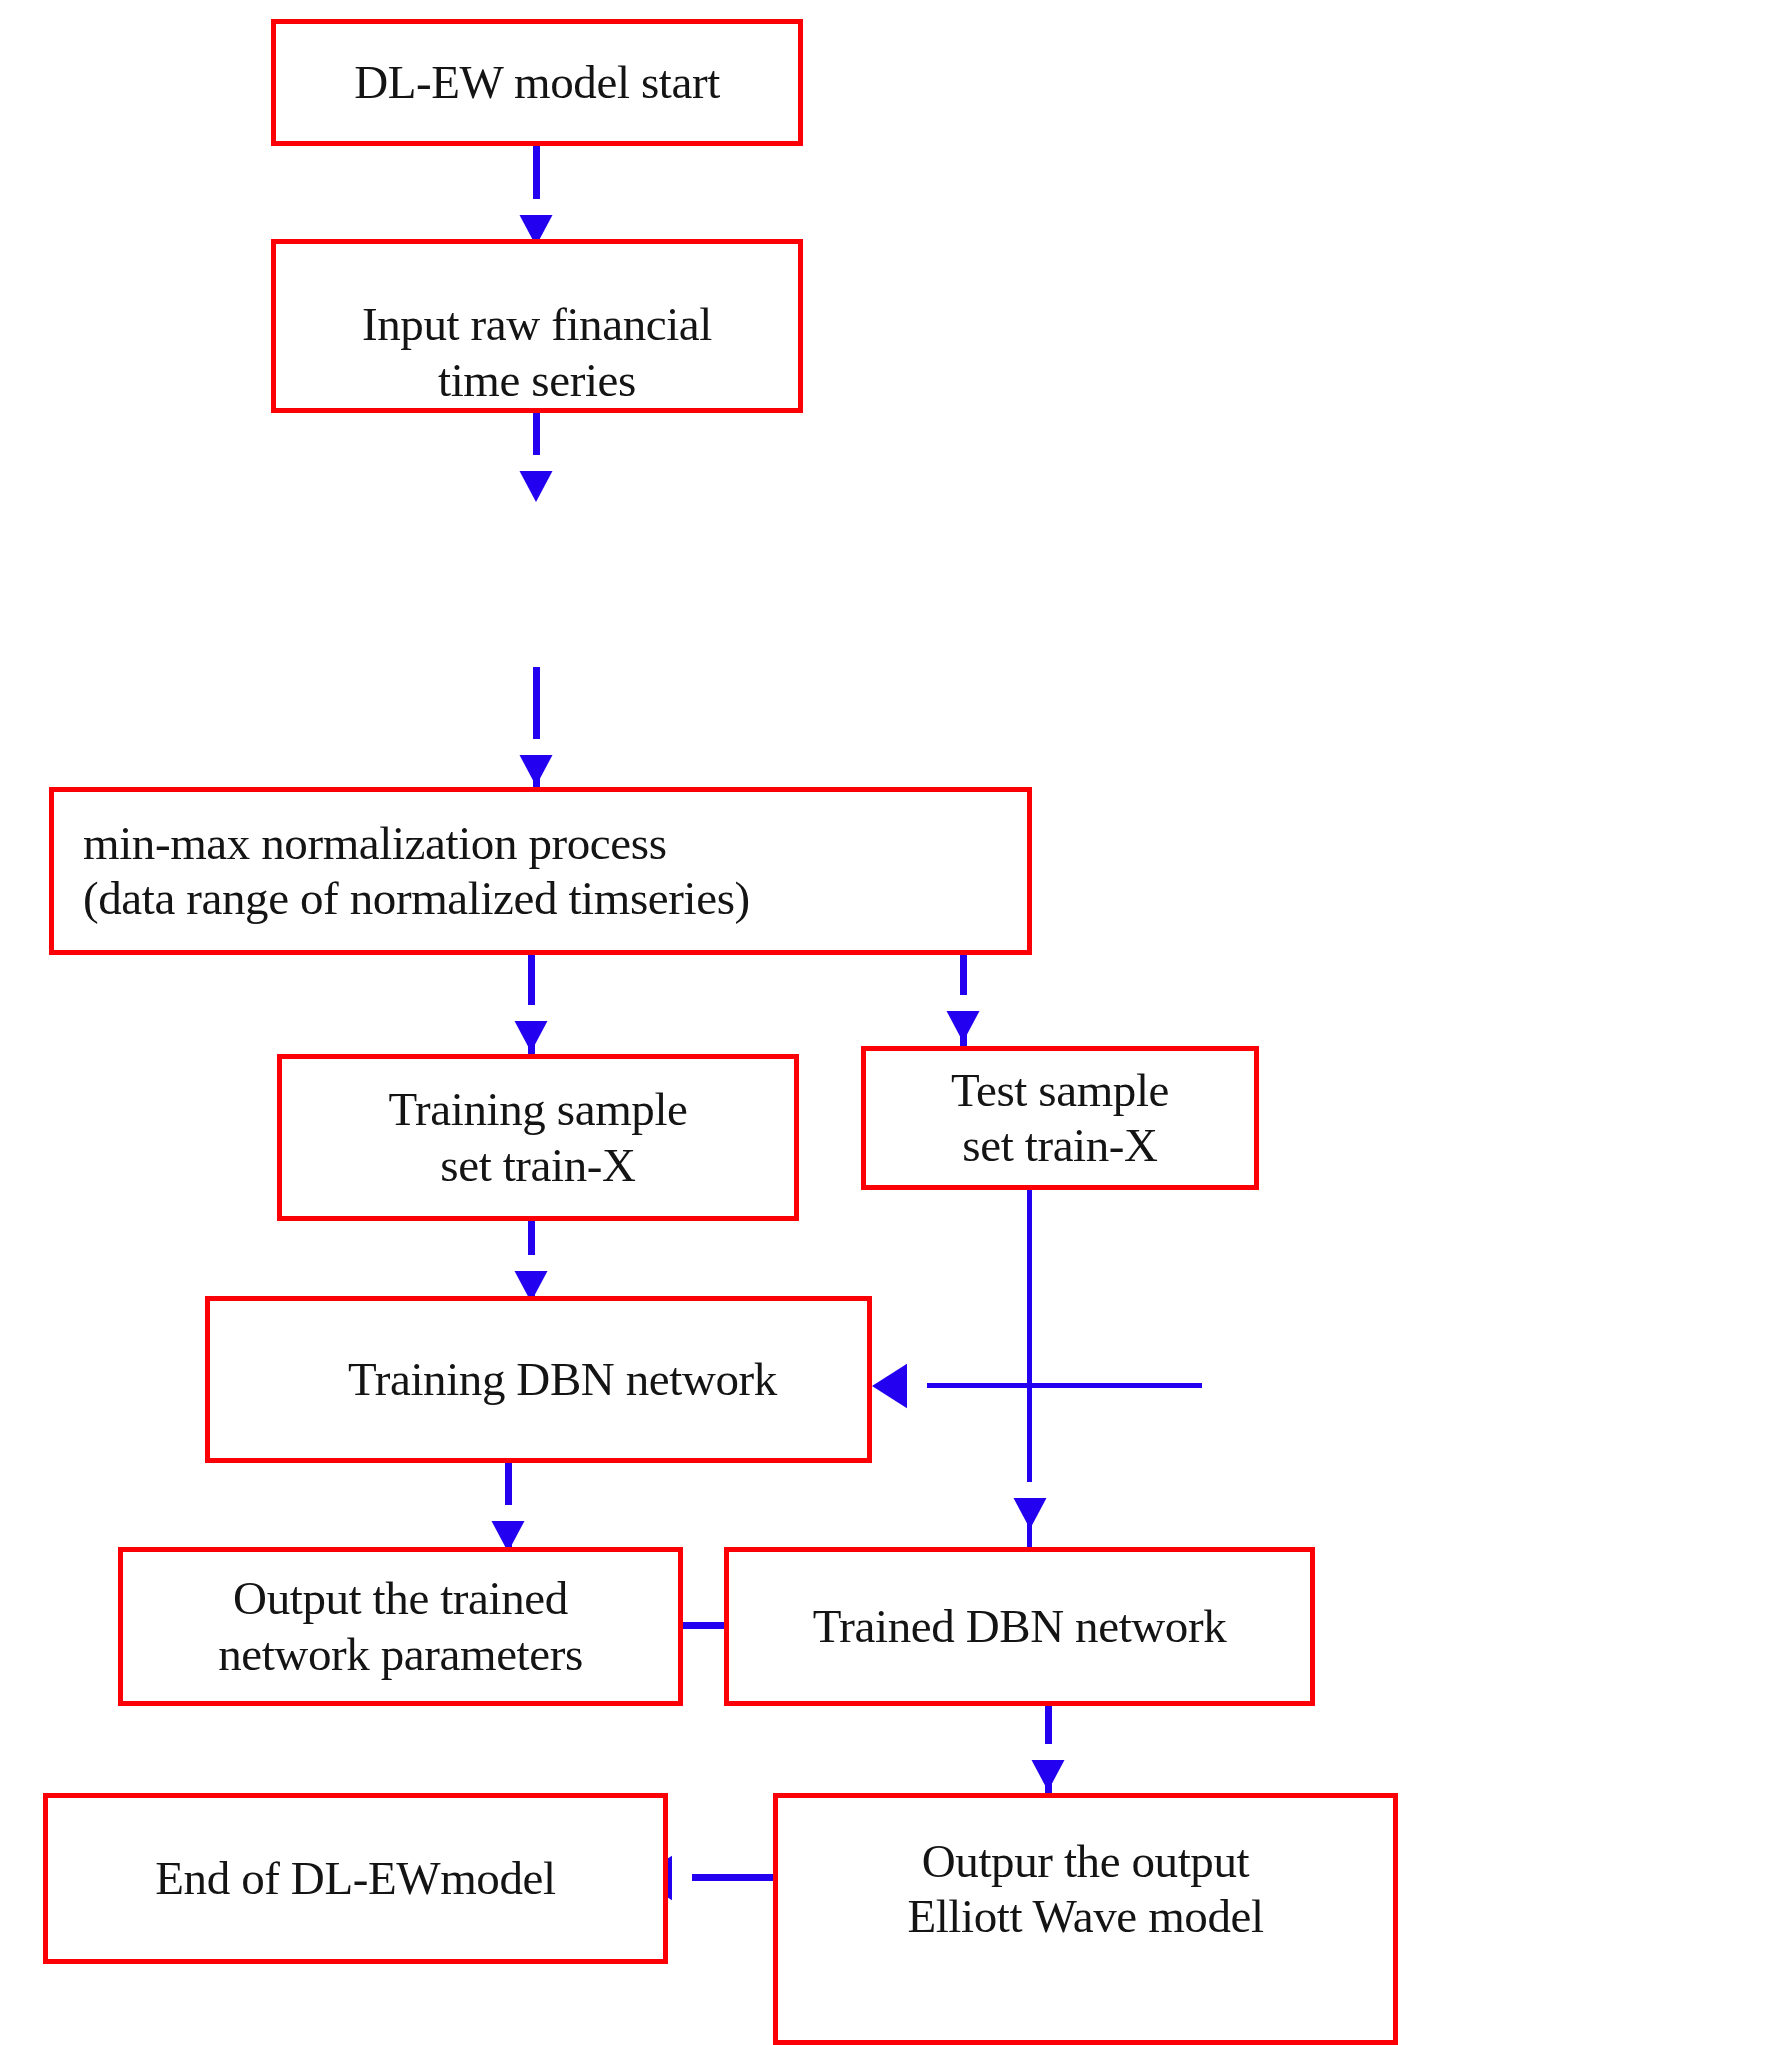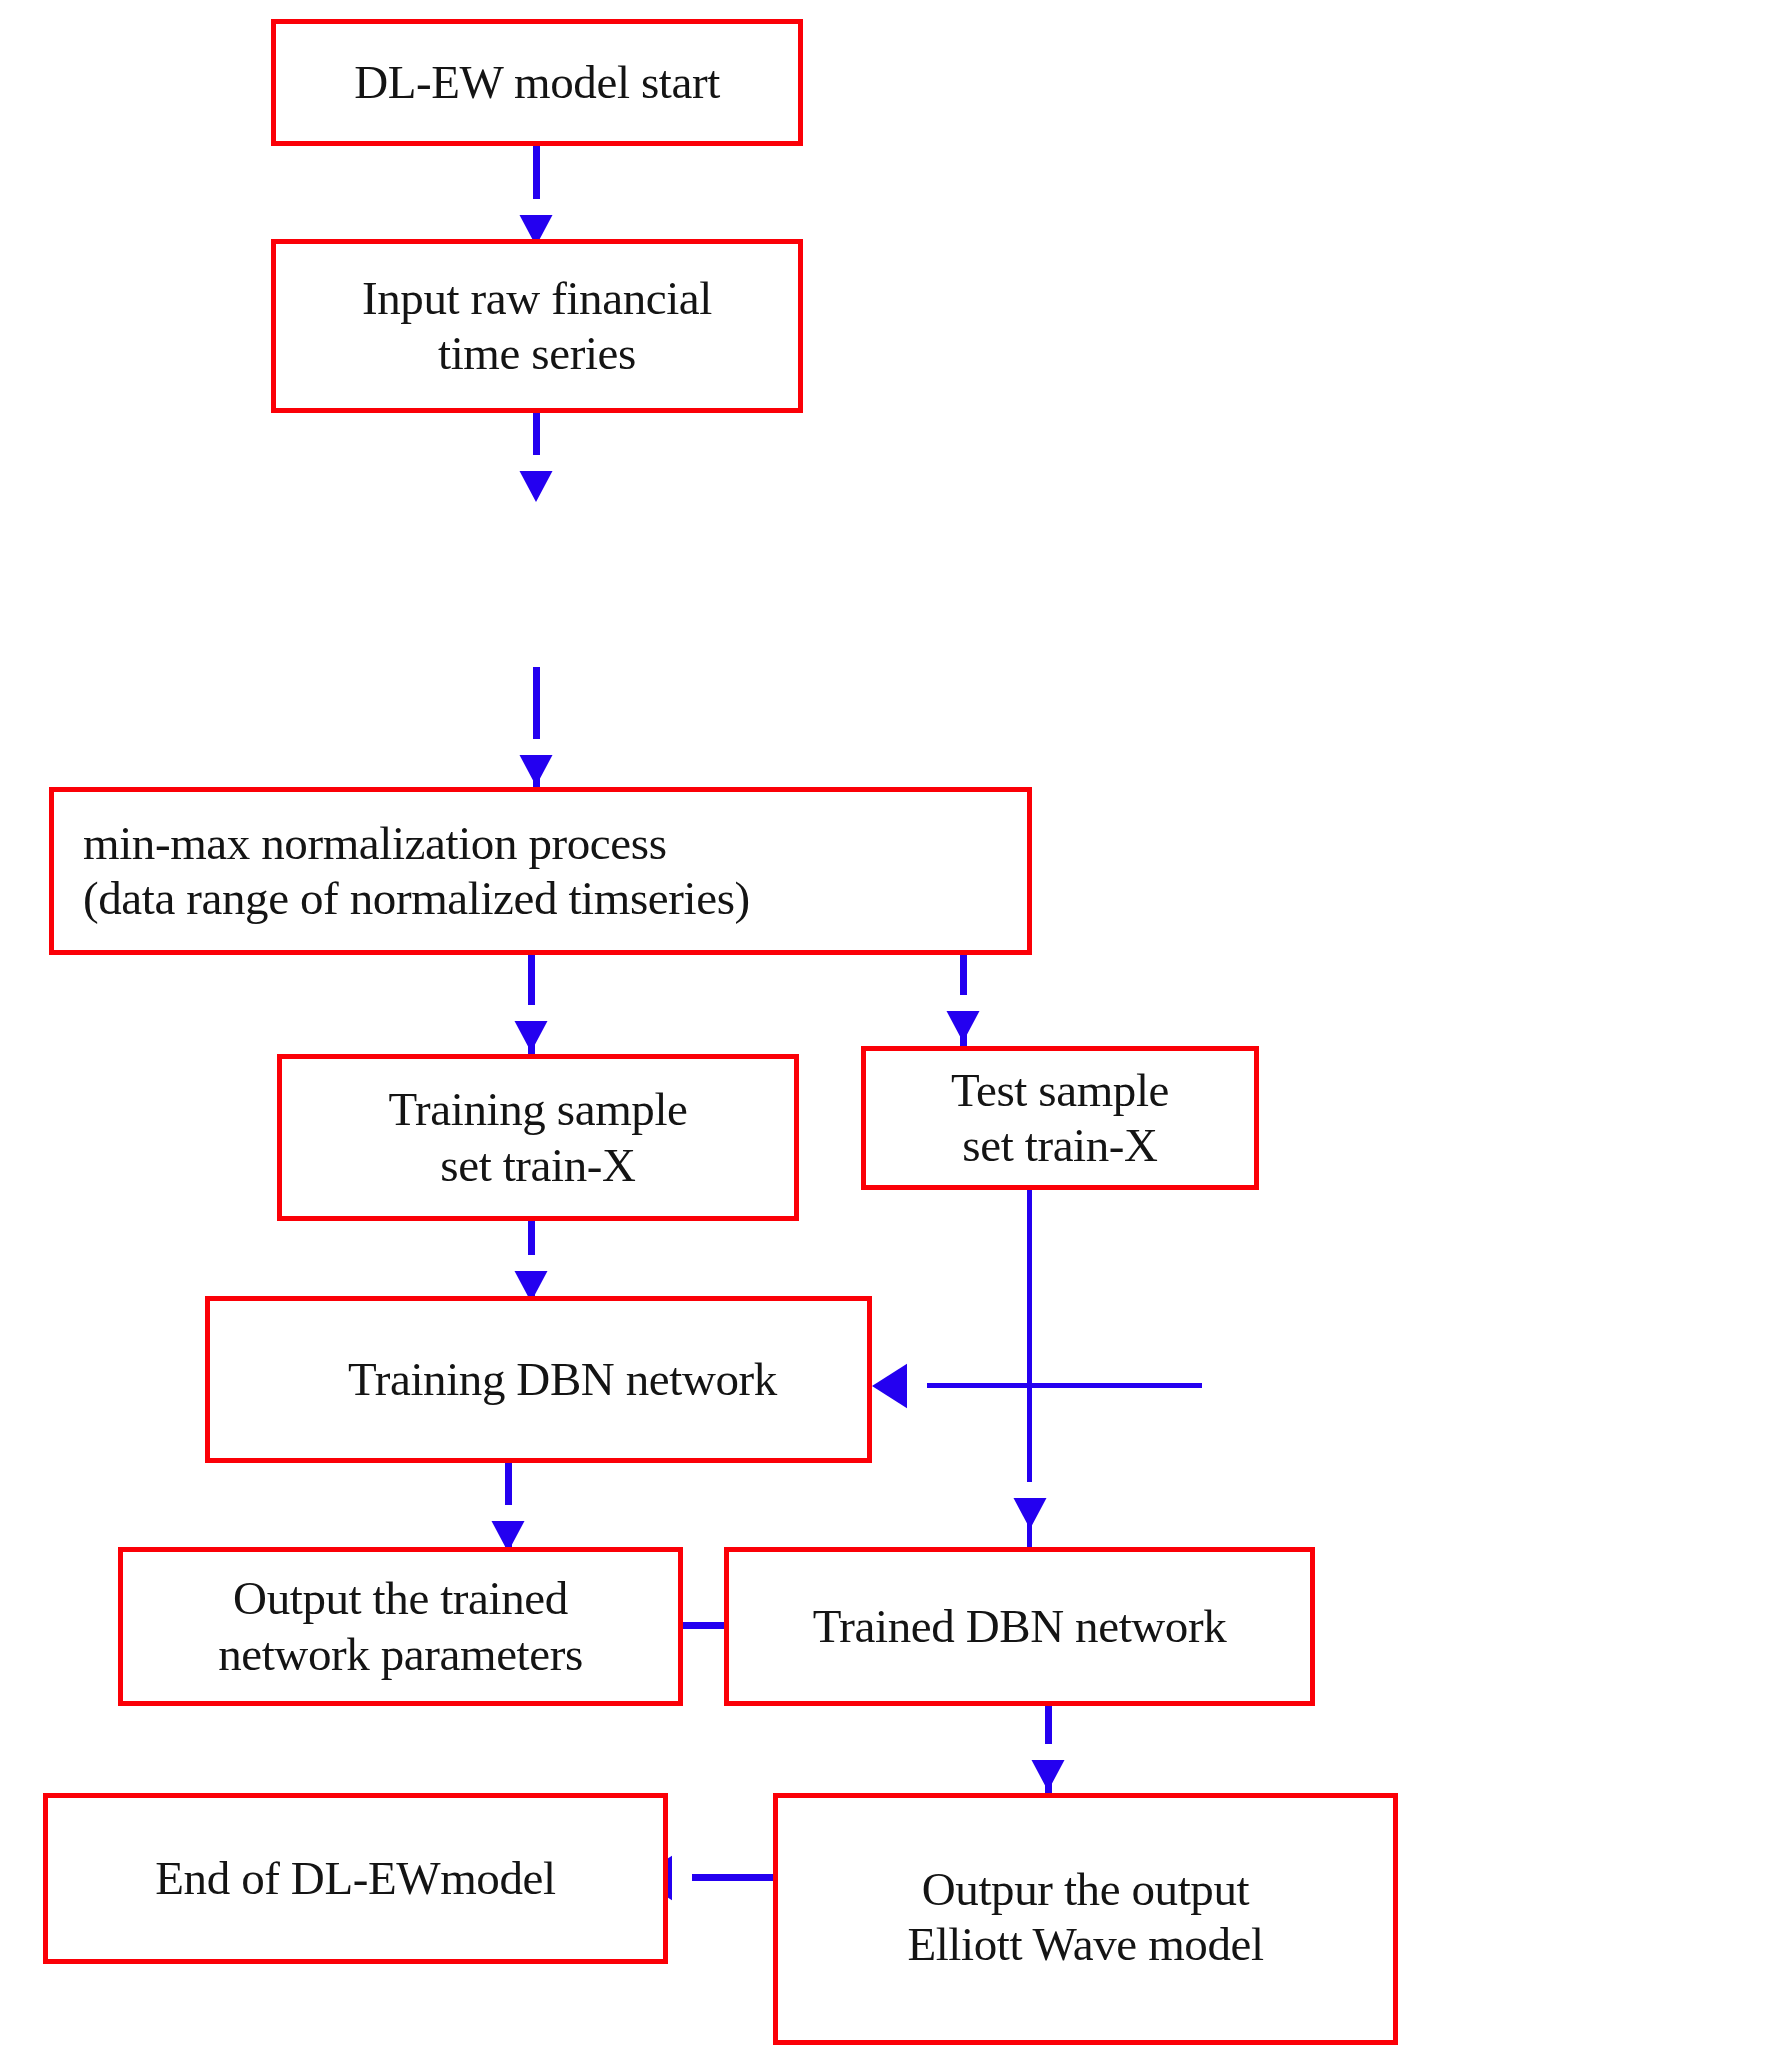--- a/index.html
+++ b/index.html
@@ -131,21 +131,21 @@
   <div class="barb barb-down" style="left:1023px; top:1744px;"></div>
 
   <div class="hline" style="left:686px; top:1874px; width:91px;"></div>
   <div class="arrow-left" style="left:637px; top:1843px;"></div>
   <div class="barb barb-left" style="left:672px; top:1843px;"></div>
 
   <div class="node" style="left:271px; top:19px; width:532px; height:127px;">
     <span class="lbl">DL-EW model start</span>
   </div>
 
-  <div class="node" style="left:271px; top:239px; width:532px; height:174px;">
+  <div class="node" style="left:271px; top:239px; width:532px; height:174px;align-items:flex-end;">
     <span class="lbl">Input raw financial
 time series</span>
   </div>
 
 
   <div class="node" style="left:49px; top:787px; width:983px; height:168px; justify-content:flex-start; text-align:left;">
     <span class="lbl" style="padding-left:29px;">min-max normalization process
 (data range of normalized timseries)</span>
   </div>
 
@@ -171,18 +171,18 @@
   <div class="node" style="left:118px; top:1547px; width:565px; height:159px;">
     <span class="lbl">Output the trained
 network parameters</span>
   </div>
 
   <div class="node" style="left:43px; top:1793px; width:625px; height:171px;">
     <span class="lbl">End of DL-EWmodel</span>
   </div>
 
   <div class="node" style="left:773px; top:1793px; width:625px; height:252px; align-items:flex-start;">
-    <span class="lbl" style="padding-top:64px;text-align:center;">Outpur the output
+    <span class="lbl" style="padding-top:36px;text-align:center;">Outpur the output
 Elliott Wave model</span>
   </div>
 
 </div>
 
 
 </body></html>

